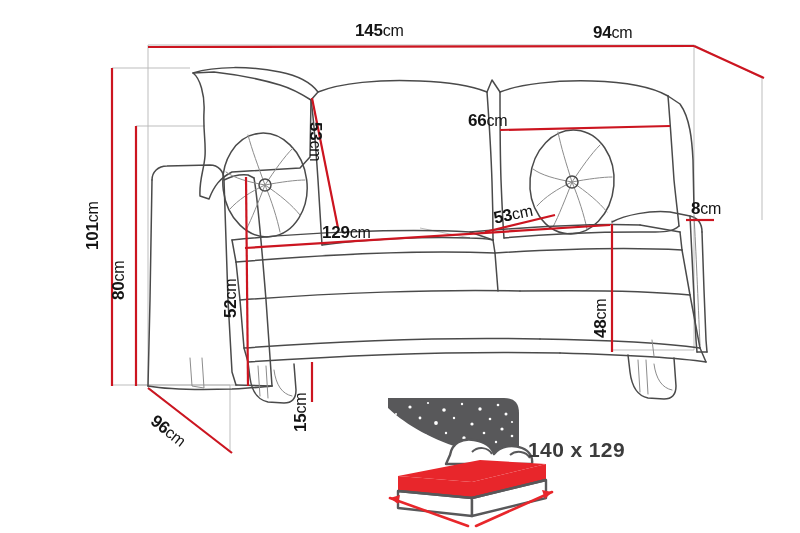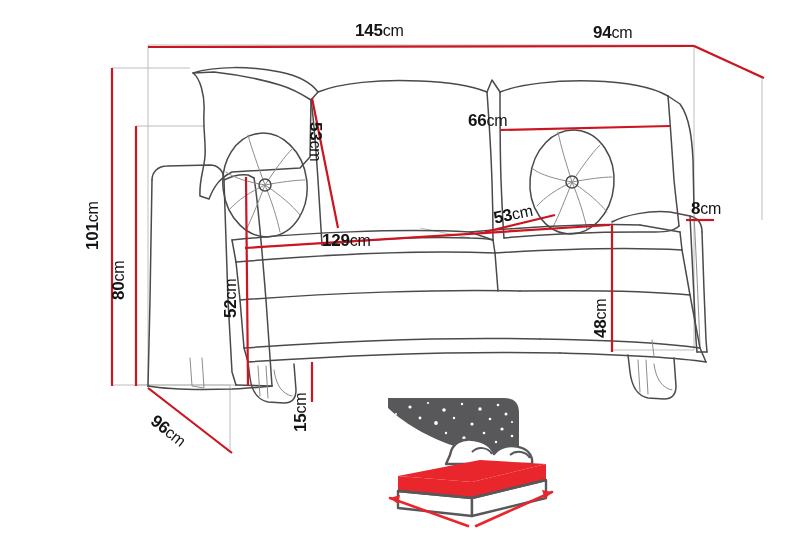--- a/index.html
+++ b/index.html
@@ -324,21 +324,21 @@
   </div>
 
   <div class="dim-label rot-ccw" style="left:110px; top:300px;">
     <span class="num">80</span><span class="unit">cm</span>
   </div>
 
   <div class="dim-label rot-ccw" style="left:222px; top:318px;">
     <span class="num">52</span><span class="unit">cm</span>
   </div>
 
-  <div class="dim-label" style="left:322px; top:232px;">
+  <div class="dim-label" style="left:322px; top:224px;">
     <span class="num">129</span><span class="unit">cm</span>
   </div>
 
   <div class="dim-label" style="left:492px; top:210px; transform:rotate(-12deg); transform-origin:left top;">
     <span class="num">53</span><span class="unit">cm</span>
   </div>
 
   <div class="dim-label" style="left:663px; top:200px;margin-left:28px;">
     <span class="num">8</span><span class="unit">cm</span>
   </div>
@@ -348,14 +348,15 @@
   </div>
 
   <div class="dim-label rot-ccw" style="left:292px; top:432px;">
     <span class="num">15</span><span class="unit">cm</span>
   </div>
 
   <div class="dim-label" style="left:158px; top:412px; transform:rotate(38deg); transform-origin:left top;">
     <span class="num">96</span><span class="unit">cm</span>
   </div>
 
+  <div class="bed-caption" style="left:528px; top:438px;">140 x 129</div>
 
 </div>
 
 </body></html>

